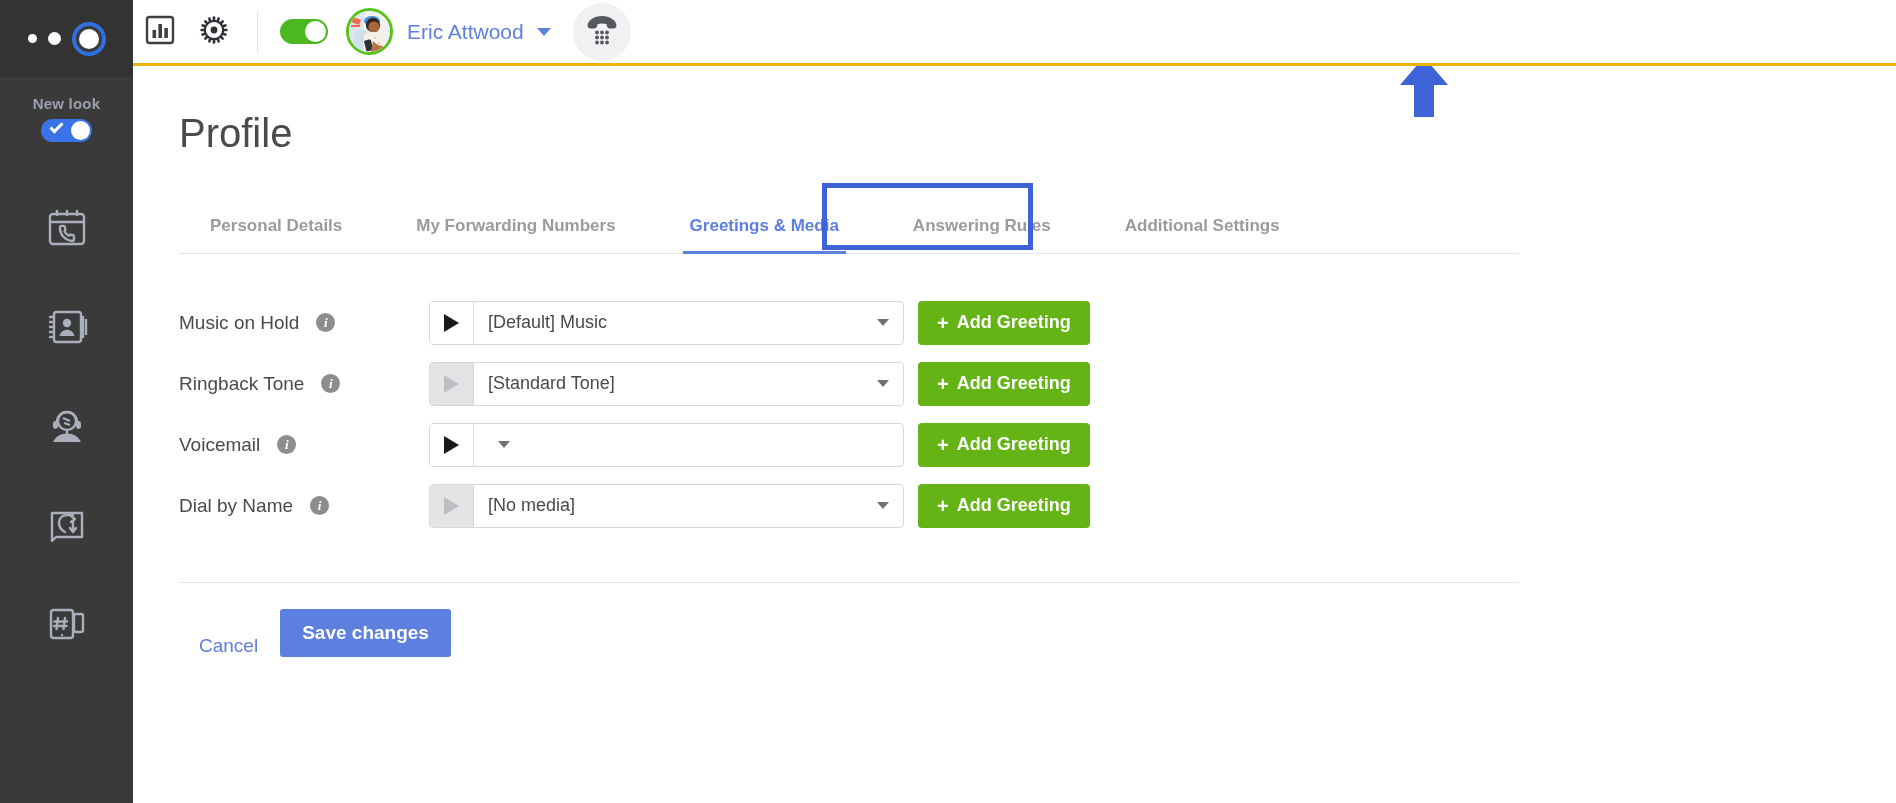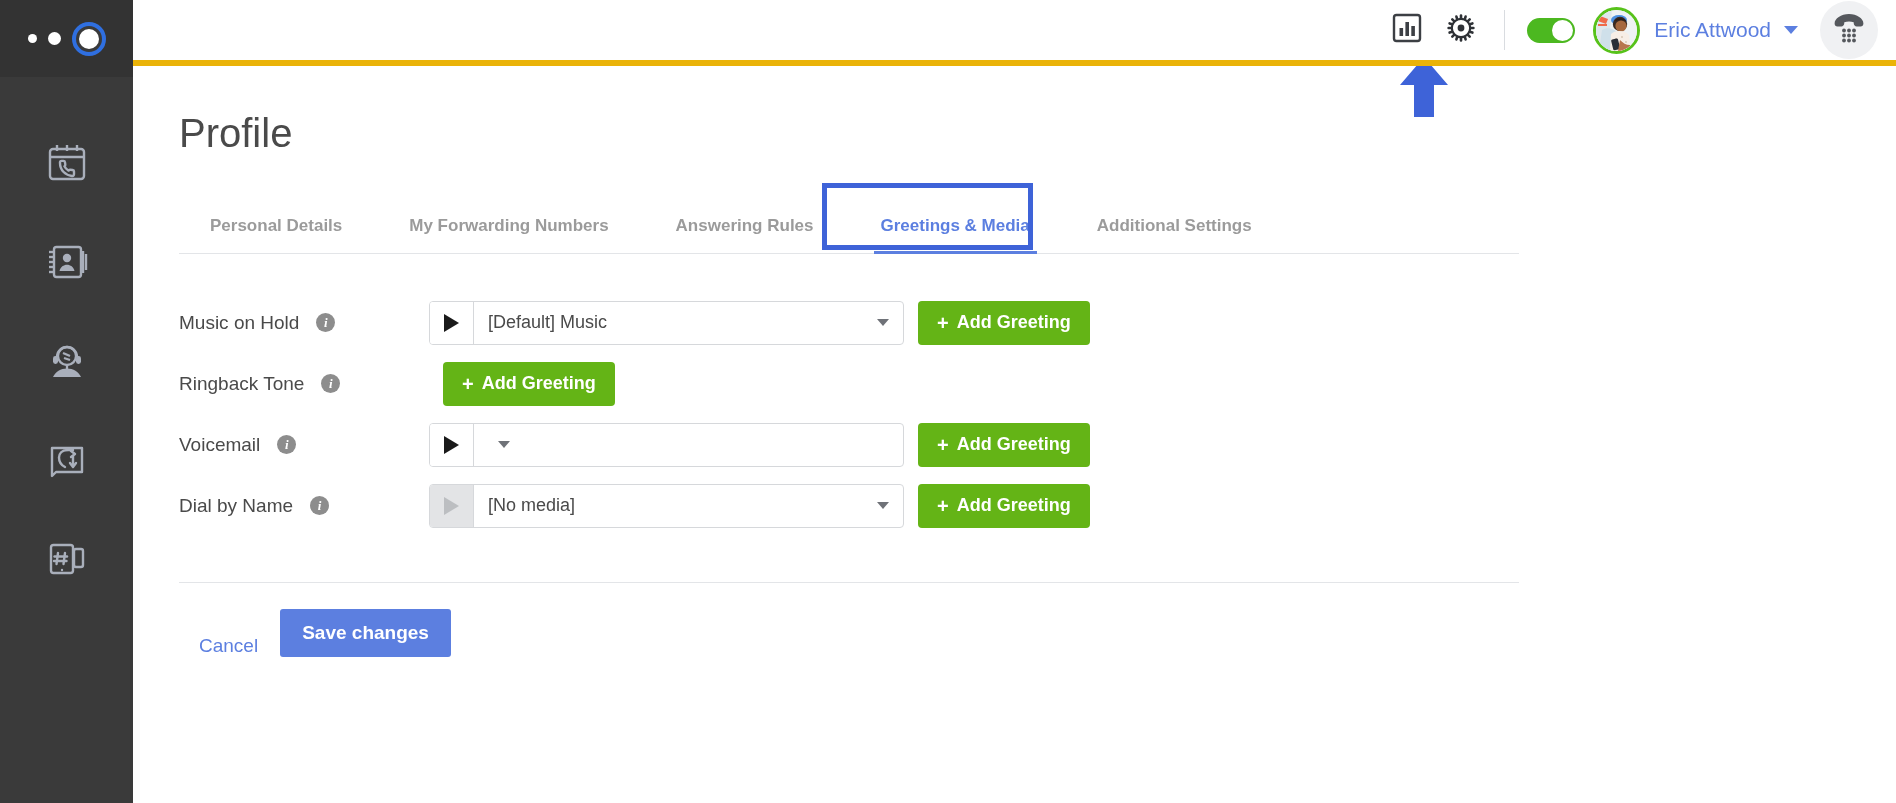--- a/index.html
+++ b/index.html
@@ -75,24 +75,24 @@
   }
   .nav-item svg { display: block; }
 
   
   .right { flex: 1 1 auto; display: flex; flex-direction: column; min-width: 0; }
   .header {
     height: 66px;
     background: #ffffff;
     display: flex;
     align-items: center;
-    justify-content: flex-end;
+    justify-content: flex-start;
     padding-right: 18px;
     gap: 0px;
-    border-bottom: 6px solid #eab308;
+    border-bottom: 3px solid #eab308;
     position: relative;
     z-index: 5;
   }
   .hdr-icon-btn {
     width: 54px; height: 54px;
     display: flex; align-items: center; justify-content: center;
     cursor: pointer;
   }
   .hdr-sep { width: 1px; height: 40px; background: #d9dce0; margin: 0 22px 0 16px; }
   .green-toggle {
@@ -151,21 +151,21 @@
     font-size: 40px;
     color: #4a4a4a;
     font-weight: normal;
     margin: 45px 0 0 46px;
   }
   .tabs {
     margin: 42px 46px 0 46px;
     border-bottom: 1px solid #e3e5e8;
     display: flex;
     align-items: flex-end;
-    gap: 5px;
+    gap: 12px;
     height: 56px;
     position: relative;
     max-width: 1340px;
   }
   .tab {
     font-size: 17px;
     font-weight: bold;
     color: #9b9b9b;
     padding: 0 31px 17px 31px;
     cursor: pointer;
@@ -322,20 +322,27 @@
 
   <div class="sidebar">
     <div class="sidebar-top">
       <span class="dot-sm"></span>
       <span class="dot-md"></span>
       <span class="dot-ring">
           <i></i>
         </span>
     </div>
 
+    <div class="newlook">
+      <div class="newlook-label">New look</div>
+      <div class="newlook-toggle">
+        <span class="check"></span>
+        <span class="knob"></span>
+      </div>
+    </div>
 
     <div class="nav">
       <div class="nav-item">
         <span>
           <svg width="48" height="48" viewBox="0 0 48 48" fill="none" stroke="#a9afbb" stroke-width="2.4">
             <rect x="7" y="10" width="34" height="30" rx="3"></rect>
             <line x1="7" y1="18" x2="41" y2="18"></line>
             <line x1="14" y1="6" x2="14" y2="12"></line>
             <line x1="24" y1="6" x2="24" y2="12"></line>
             <line x1="34" y1="6" x2="34" y2="12"></line>
@@ -493,22 +500,22 @@
         </span>
       </div>
     </div>
 
     <div class="main">
       <h1 class="page-title">Profile</h1>
 
       <div class="tabs">
         <div class="tab">Personal Details</div>
         <div class="tab">My Forwarding Numbers</div>
+        <div class="tab active">Greetings &amp; Media</div>
         <div class="tab">Answering Rules</div>
-        <div class="tab active">Greetings &amp; Media</div>
         <div class="tab">Additional Settings</div>
       </div>
 
       <div class="form">
 
         <div class="form-row">
           <div class="form-label">
             <span>Music on Hold</span>
             <span class="info-icon">i</span>
           </div>
@@ -525,20 +532,29 @@
             <span class="plus">+</span>
             <span>Add Greeting</span>
           </button>
         </div>
 
         <div class="form-row">
           <div class="form-label">
             <span>Ringback Tone</span>
             <span class="info-icon">i</span>
           </div>
+          <div class="media-control">
+            <div class="play-btn disabled">
+                <span class="tri"></span>
+              </div>
+            <div class="select-box">
+              <span class="select-value">[Standard Tone]</span>
+              <span class="select-caret"></span>
+            </div>
+          </div>
           <button class="add-btn">
             <span class="plus">+</span>
             <span>Add Greeting</span>
           </button>
         </div>
 
         <div class="form-row">
           <div class="form-label">
             <span>Voicemail</span>
             <span class="info-icon">i</span>

